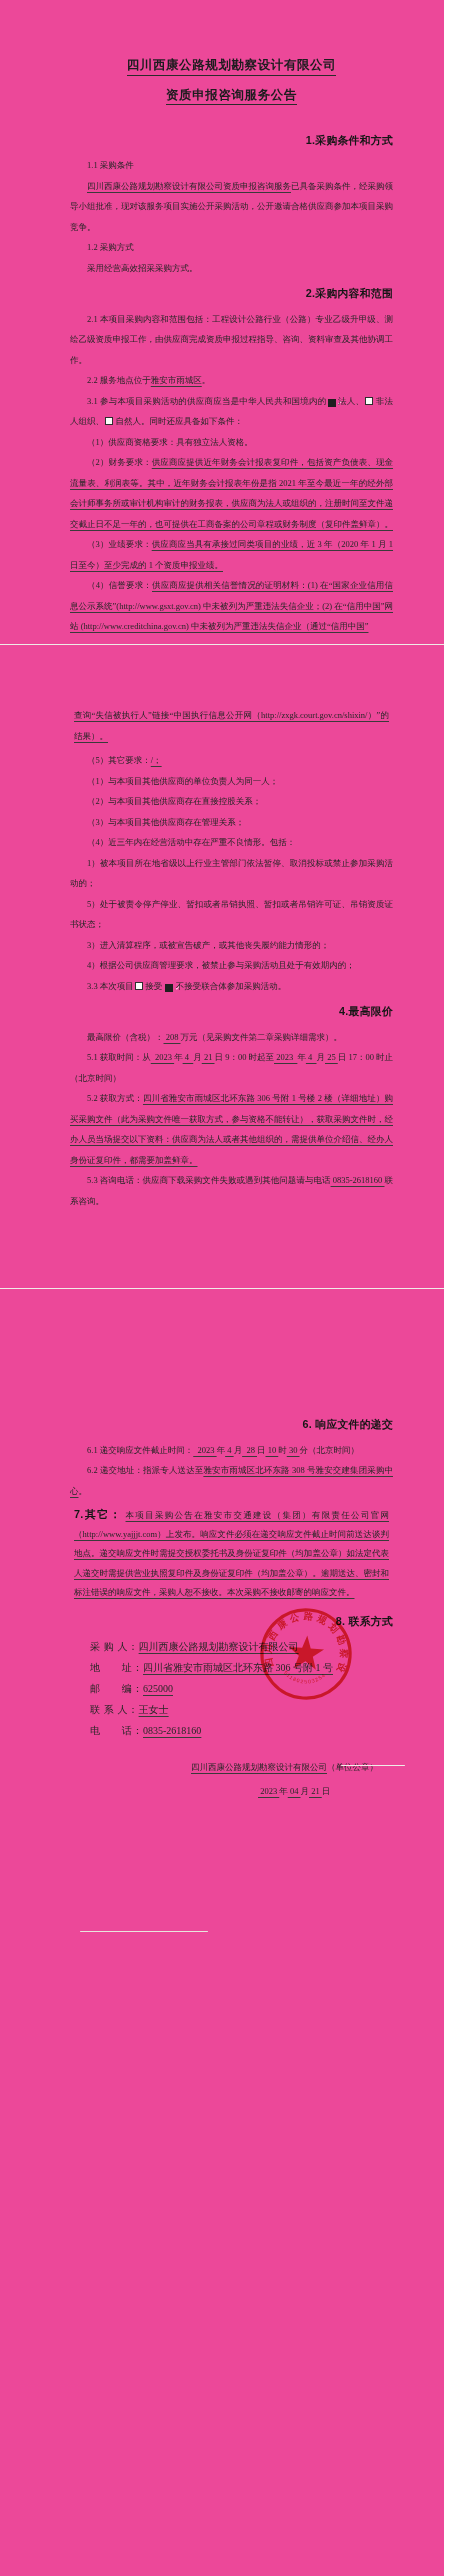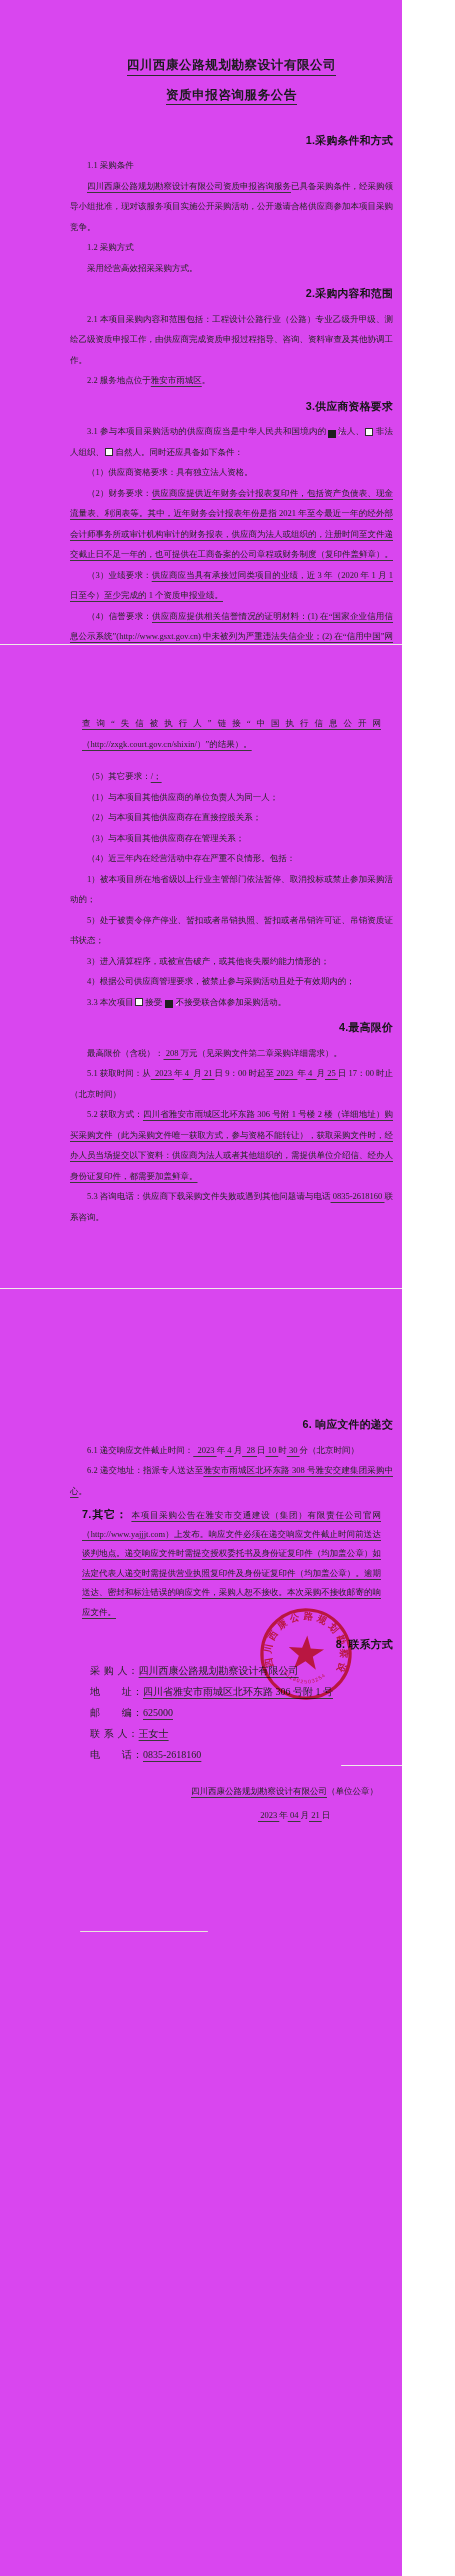--- a/index.html
+++ b/index.html
@@ -1,38 +1,38 @@
 <!DOCTYPE html>
 <html style="font-size:9px"><head>
 <meta charset="utf-8">
 <style>
   html,body{margin:0;padding:0;background:#ffffff;}
   .doc{
-    position:relative;width:402px;height:2576px;background:#d946ef;overflow:hidden;
+    position:relative;width:444px;height:2576px;background:#ec4899;overflow:hidden;
     font-family:"Liberation Serif","DejaVu Serif",serif;color:#262626;
   }
   .pg{position:absolute;left:0;width:456px;overflow:hidden;box-sizing:border-box;}
   #page1{top:0;height:644px;padding:57px 63px 0 70px;}
   #page2{top:644px;height:644px;padding:57px 63px 0 70px;}
   #page3{top:1360px;height:644px;padding:49px 63px 0 70px;}
   #page4{top:1932px;height:644px;}
   .pgline{position:absolute;left:0;width:456px;height:0.6px;background:#efece7;}
   .artifact{position:absolute;background:#e9e5de;height:1.1px;border-radius:0.6px;}
   .title{
     text-align:center;font-family:"Liberation Sans","DejaVu Sans",sans-serif;
     font-weight:700;font-size:12.5px;line-height:17px;color:#1c1c1e;letter-spacing:0.6px;
   }
   .title + .title{margin-top:12.5px;}
   .title .tu{border-bottom:1.1px solid #2a2a2a;padding-bottom:2.8px;}
   .sec-h{
     font-family:"Liberation Sans","DejaVu Sans",sans-serif;font-weight:700;
     font-size:10.8px;line-height:20.5px;color:#161616;letter-spacing:0.3px;margin:5.1px 0;text-align:right;
   }
   .p{font-size:8.5px;line-height:20.5px;text-align:justify;text-indent:2em;margin:0;}
-  .p0{font-size:8.5px;line-height:20.5px;text-align:justify;text-indent:0;margin:12px;}
+  .p0{font-size:8.5px;line-height:20.5px;text-align:justify;text-indent:0;margin:4px;}
   .tight{line-height:19.4px;}
   .u{text-decoration:underline;text-underline-offset:2.8px;text-decoration-thickness:0.6px;text-decoration-color:#3a3a3a;}
   .h-inline{
     font-family:"Liberation Sans","DejaVu Sans",sans-serif;font-weight:700;
     font-size:10.8px;color:#161616;letter-spacing:0.3px;margin-right:3.4px;
   }
   .cbx{
     display:inline-flex;align-items:center;justify-content:center;
     width:8px;height:8px;border:0.9px solid #2e2e2e;box-sizing:border-box;
     vertical-align:-1.1px;margin:0 2.3px 0 1.1px;background:#fdfcfb;
@@ -58,21 +58,20 @@
     <div class="sec-h" style="margin-top:26px;">1.采购条件和方式</div>
     <p class="p">1.1 采购条件</p>
     <p class="p"><span class="u">四川西康公路规划勘察设计有限公司资质申报咨询服务</span><span>已具备采购条件，经采购领导小组批准，现对该服务项目实施公开采购活动，公开邀请合格供应商参加本项目采购竞争。</span></p>
     <p class="p">1.2 采购方式</p>
     <p class="p">采用经营高效招采采购方式。</p>
 
     <div class="sec-h">2.采购内容和范围</div>
     <p class="p">2.1 本项目采购内容和范围包括：工程设计公路行业（公路）专业乙级升甲级、测绘乙级资质申报工作，由供应商完成资质申报过程指导、咨询、资料审查及其他协调工作。</p>
     <p class="p"><span>2.2 服务地点位于</span><span class="u">雅安市雨城区</span><span>。</span></p>
 
-    <div class="sec-h">3.供应商资格要求</div>
     <p class="p"><span>3.1 参与本项目采购活动的供应商应当是中华人民共和国境内的</span><span class="cbx checked"></span><span>法人、</span><span class="cbx"></span><span>非法人组织、</span><span class="cbx"></span><span>自然人。同时还应具备如下条件：</span></p>
     <p class="p"><span>（1）供应商资格要求：</span><span>具有独立法人资格。</span></p>
     <p class="p"><span>（2）财务要求：</span><span class="u">供应商应提供近年财务会计报表复印件，包括资产负债表、现金流量表、利润表等。其中，近年财务会计报表年份是指 2021 年至今最近一年的经外部会计师事务所或审计机构审计的财务报表，供应商为法人或组织的，注册时间至文件递交截止日不足一年的，也可提供在工商备案的公司章程或财务制度（复印件盖鲜章）。</span></p>
     <p class="p"><span>（3）业绩要求：</span><span class="u">供应商应当具有承接过同类项目的业绩，近 3 年（2020 年 1 月 1 日至今）至少完成的 1 个资质申报业绩。</span></p>
     <p class="p"><span>（4）信誉要求：</span><span class="u">供应商应提供相关信誉情况的证明材料：(1) 在“国家企业信用信息公示系统”(http://www.gsxt.gov.cn) 中未被列为严重违法失信企业；(2) 在“信用中国”网站 (http://www.creditchina.gov.cn) 中未被列为严重违法失信企业（通过“信用中国”</span></p>
   </section>
 
   <div class="pgline" style="top:644px;"></div>
   <section class="pg" id="page2">
     <p class="p0"><span class="u">查询“失信被执行人”链接“中国执行信息公开网（http://zxgk.court.gov.cn/shixin/）”的结果）。</span></p>

